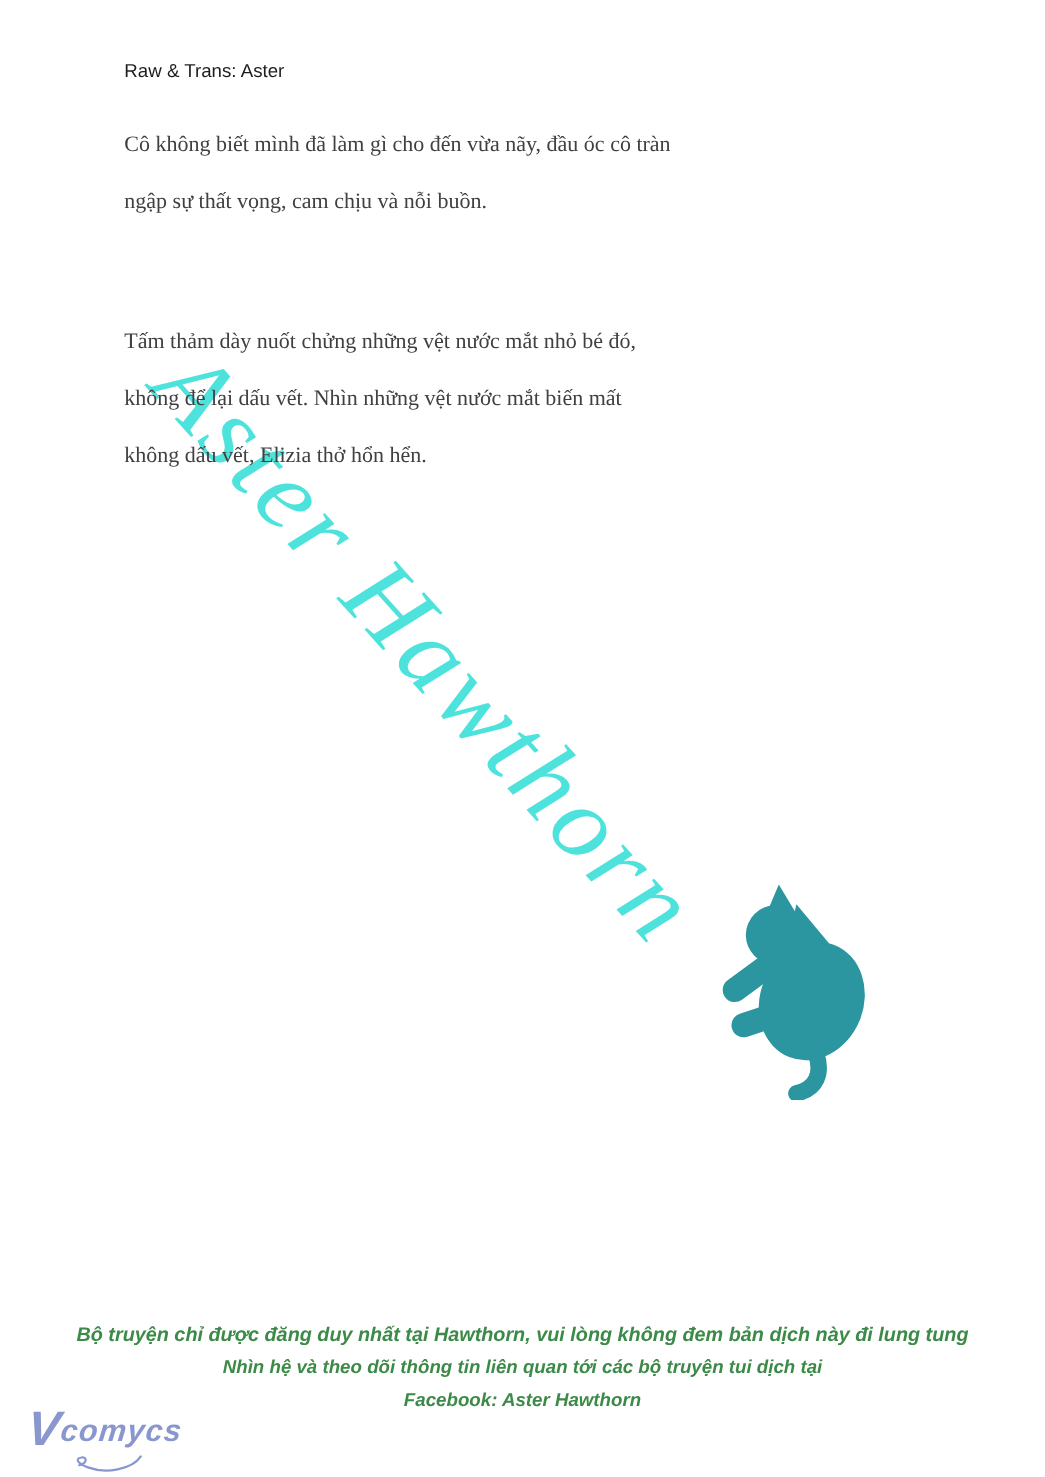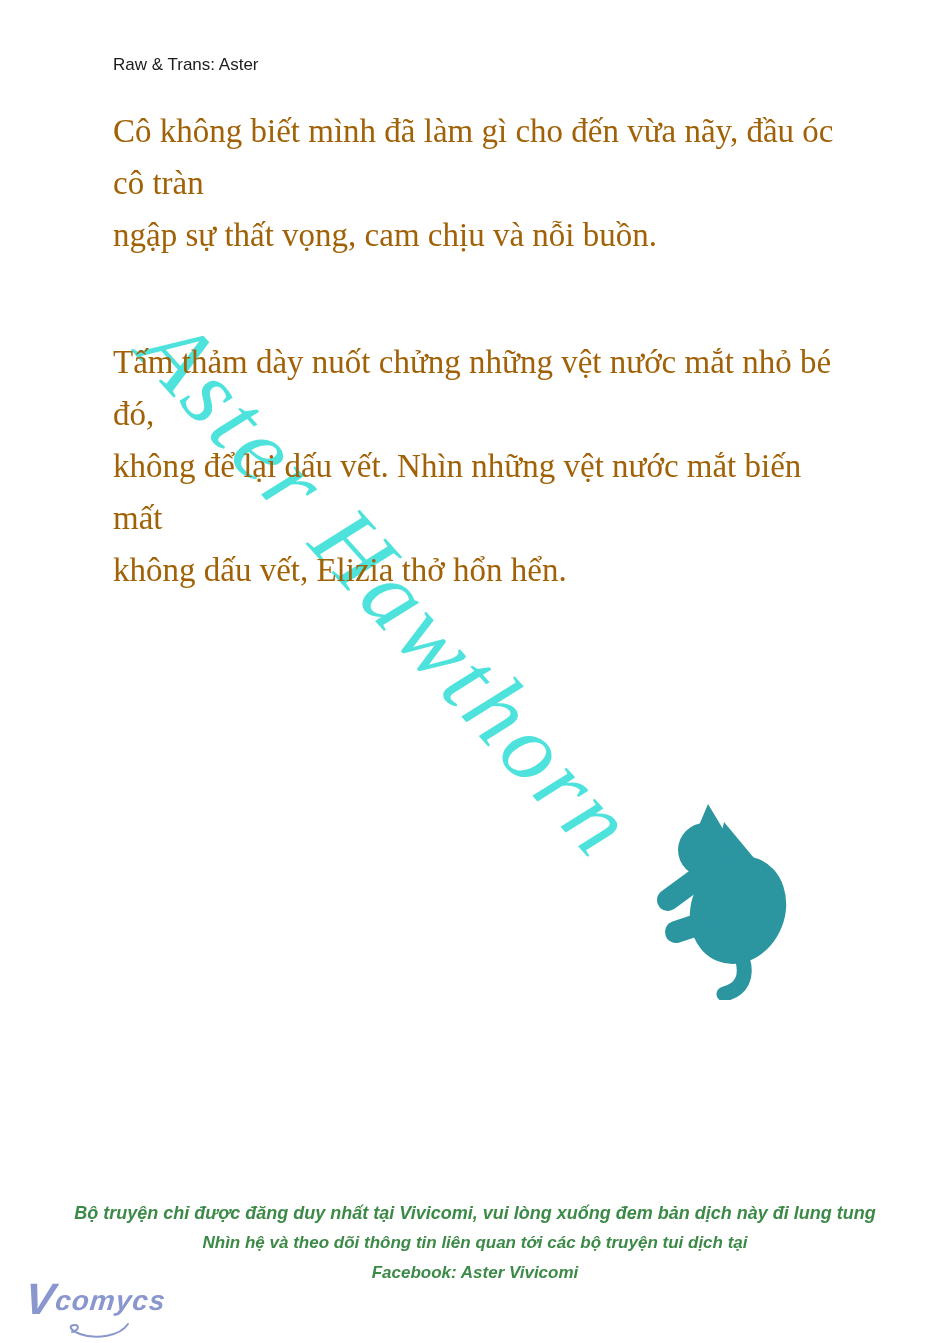--- a/index.html
+++ b/index.html
@@ -22,23 +22,23 @@
   }
   .content {
     position: absolute;
     left: 113px;
     top: 105px;
     width: 735px;
     z-index: 2;
   }
   .para {
     margin: 0 0 76px 0;
-    font-size: 33px;
+    font-size: 20px;
     line-height: 52px;
-    color: #a16207;
+    color: #404040;
     white-space: pre-line;
   }
   .para:nth-of-type(1) { margin-bottom: 75px; }
   .para:nth-of-type(2) { margin-bottom: 76px; }
   .para:nth-of-type(3) { margin-bottom: 69px; }
   .para:nth-of-type(4) { margin-bottom: 82px; }
   .watermark {
     position: absolute;
     left: 200px;
     top: 295px;
@@ -122,23 +122,23 @@
 
   <div class="content">
     <p class="para">Cô không biết mình đã làm gì cho đến vừa nãy, đầu óc cô tràn
 ngập sự thất vọng, cam chịu và nỗi buồn.</p>
     <p class="para">Tấm thảm dày nuốt chửng những vệt nước mắt nhỏ bé đó,
 không để lại dấu vết. Nhìn những vệt nước mắt biến mất
 không dấu vết, Elizia thở hổn hển.</p>
   </div>
 
   <div class="footer">
-    <div class="line1">Bộ truyện chỉ được đăng duy nhất tại Vivicomi, vui lòng xuống đem bản dịch này đi lung tung</div>
+    <div class="line1">Bộ truyện chỉ được đăng duy nhất tại Hawthorn, vui lòng không đem bản dịch này đi lung tung</div>
     <div class="line2">Nhìn hệ và theo dõi thông tin liên quan tới các bộ truyện tui dịch tại</div>
-    <div class="line3">Facebook: Aster Vivicomi</div>
+    <div class="line3">Facebook: Aster Hawthorn</div>
   </div>
 
   <div class="logo">
     <span class="big-v">V</span><span>comycs</span>
   </div>
 
   <svg class="logo-flourish" width="70" height="18" viewBox="0 0 70 18" xmlns="http://www.w3.org/2000/svg">
     <path d="M 66 2 C 58 14, 34 18, 18 12 C 8 8, 6 4, 12 3 C 17 2, 18 8, 10 10" fill="none" stroke="#8a96ce" stroke-width="2" stroke-linecap="round"></path>
   </svg>
 

